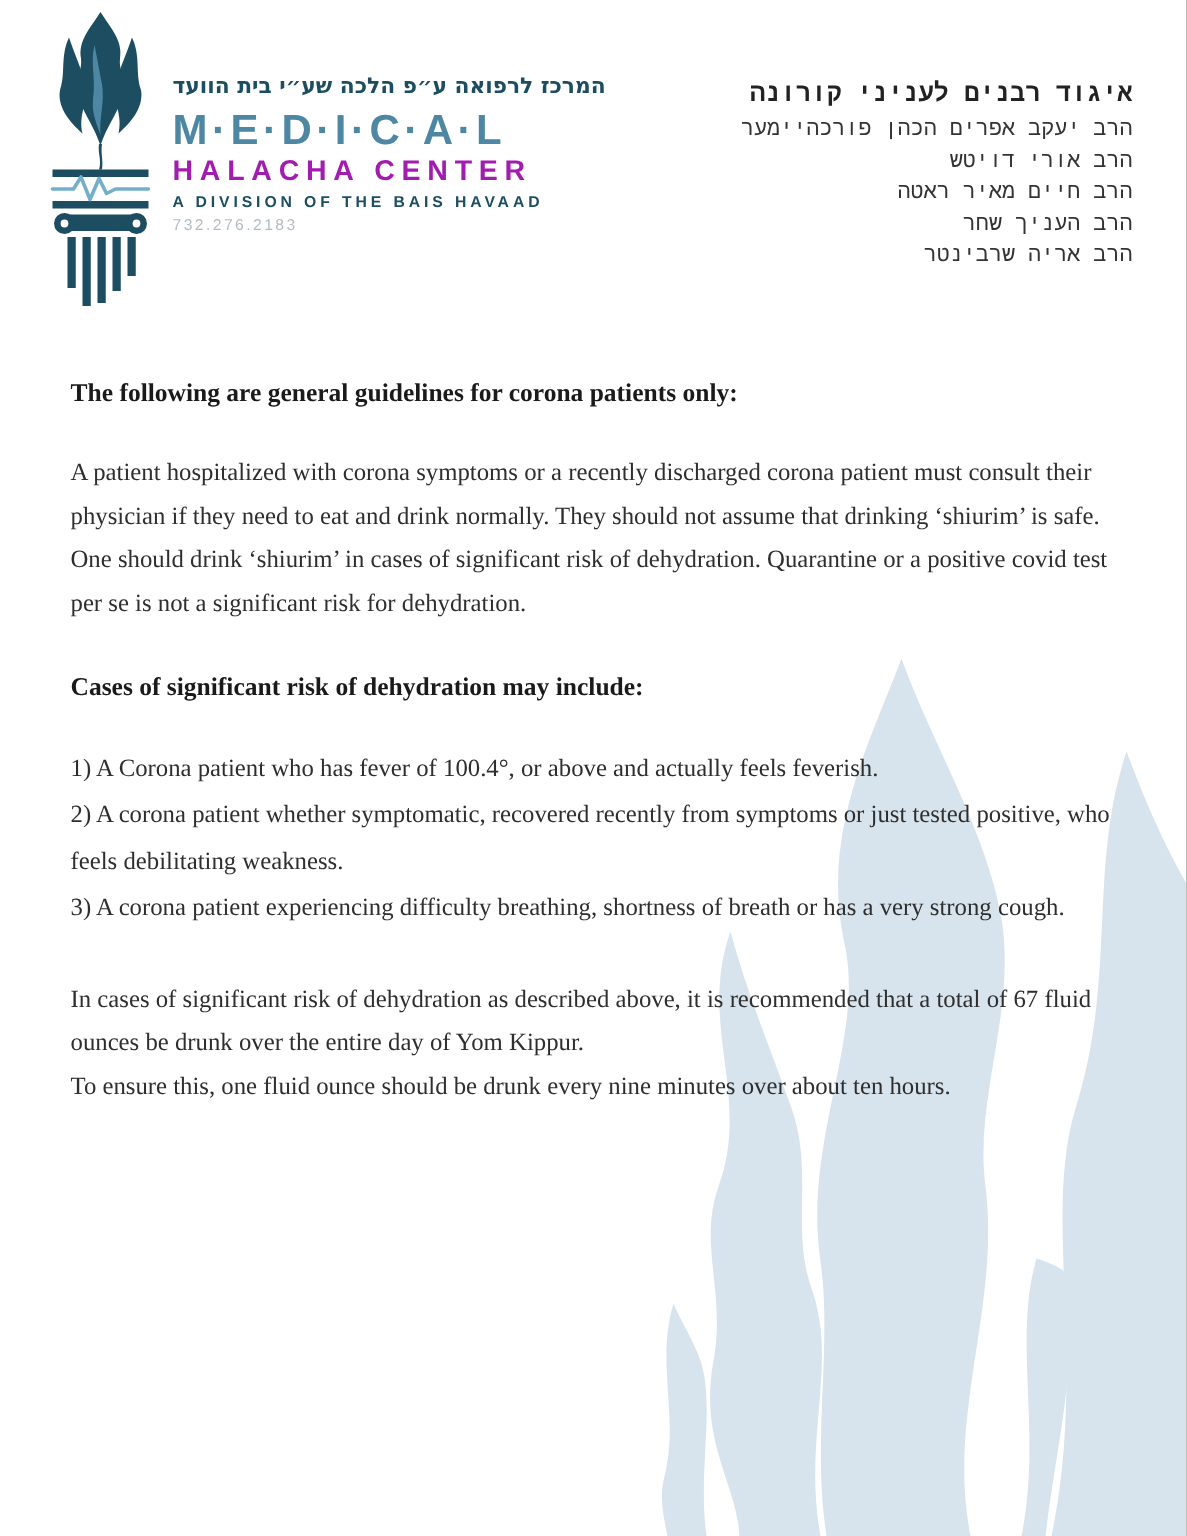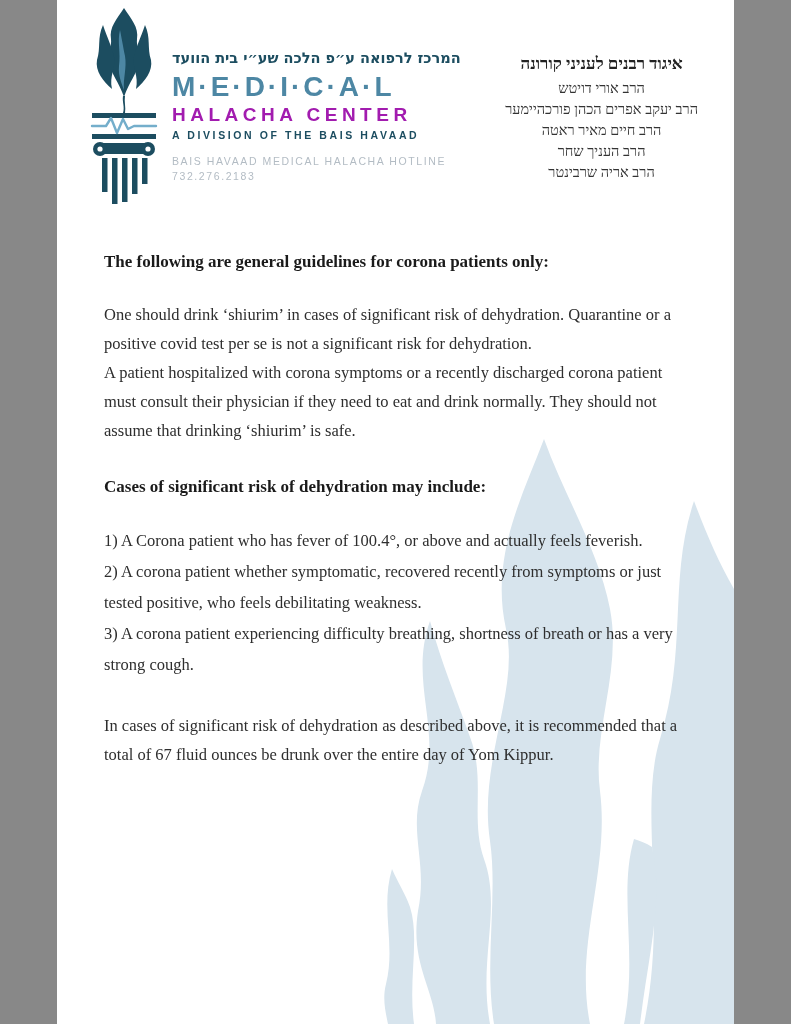--- a/index.html
+++ b/index.html
@@ -1,17 +1,17 @@
 <!DOCTYPE html>
 <html><head>
 <meta charset="utf-8">
 <style>
   html,body { margin:0; padding:0; background:#888; }
   .page {
-    position:relative; width:677px; height:1024px; margin:0 auto;
+    position:relative; width:791px; height:1024px; margin:0 auto;
     background:#ffffff; overflow:hidden;
     font-family:"Liberation Serif", serif; color:#2e2e2e;
   }
   
   .watermark { position:absolute; right:0; bottom:0; z-index:0; }
   
   .header { position:relative; z-index:1; height:215px; }
   .logo-block { position:absolute; left:33px; top:8px; display:flex; }
   .logo-icon { width:68px; height:196px; }
   .logo-text {
@@ -36,22 +36,22 @@
     font-size:10.5px; font-weight:bold; color:#1c4d60;
     letter-spacing:2.6px; margin-top:3px; white-space:nowrap;
   }
   .hotline {
     font-size:10.5px; color:#b3bcc4; letter-spacing:1.6px;
     margin-top:14px; white-space:nowrap;
   }
   .phone { font-size:10.5px; color:#b3bcc4; letter-spacing:1.6px; margin-top:3px; }
   .rabbis {
     position:absolute; right:36px; top:54px;
-    direction:rtl; text-align:center;
-    font-family:Liberation Serif, serif;
+    direction:rtl; text-align:right;
+    font-family:Liberation Mono, monospace;
     color:#333333;
   }
   .rabbis-title { font-size:17px; font-weight:bold; color:#222; margin-bottom:4px; }
   .rabbi-name { font-size:14.5px; line-height:21px; }
   
   .content {
     position:relative; z-index:1;
     padding:36px 40px 0 47px;
     font-size:16.5px; line-height:29px;
   }
@@ -120,48 +120,48 @@
           <rect x="42" y="150" width="5.5" height="36"></rect>
           <rect x="52" y="150" width="5.5" height="26"></rect>
         </g>
       </svg>
 
       <div class="logo-text">
         <div class="heb-tagline">המרכז לרפואה ע״פ הלכה שע״י בית הוועד</div>
         <div class="brand1">M·E·D·I·C·A·L</div>
         <div class="brand2">HALACHA CENTER</div>
         <div class="brand3">A DIVISION OF THE BAIS HAVAAD</div>
-        <div class="hotline">BAIS HAVAAD MEDICAL HALACHA HOTLINE</div>
         <div class="phone">732.276.2183</div>
       </div>
     </div>
 
     <div class="rabbis">
       <div class="rabbis-title">איגוד רבנים לעניני קורונה</div>
+      <div class="rabbi-name">הרב יעקב אפרים הכהן פורכהיימער</div>
       <div class="rabbi-name">הרב אורי דויטש</div>
-      <div class="rabbi-name">הרב יעקב אפרים הכהן פורכהיימער</div>
       <div class="rabbi-name">הרב חיים מאיר ראטה</div>
       <div class="rabbi-name">הרב העניך שחר</div>
       <div class="rabbi-name">הרב אריה שרבינטר</div>
     </div>
   </header>
 
   <main class="content">
 
     <section>
       <h2>The following are general guidelines for corona patients only:</h2>
+      <p>A patient hospitalized with corona symptoms or a recently discharged corona patient must consult their physician if they need to eat and drink normally. They should not assume that drinking ‘shiurim’ is safe.</p>
       <p>One should drink ‘shiurim’ in cases of significant risk of dehydration. Quarantine or a positive covid test per se is not a significant risk for dehydration.</p>
-      <p>A patient hospitalized with corona symptoms or a recently discharged corona patient must consult their physician if they need to eat and drink normally. They should not assume that drinking ‘shiurim’ is safe.</p>
     </section>
 
     <section>
       <h2>Cases of significant risk of dehydration may include:</h2>
       <p class="num-item">1) A Corona patient who has fever of 100.4°, or above and actually feels feverish.</p>
       <p class="num-item">2) A corona patient whether symptomatic, recovered recently from symptoms or just tested positive, who feels debilitating weakness.</p>
       <p class="num-item">3) A corona patient experiencing difficulty breathing, shortness of breath or has a very strong cough.</p>
     </section>
 
     <section>
       <p>In cases of significant risk of dehydration as described above, it is recommended that a total of 67 fluid ounces be drunk over the entire day of Yom Kippur.</p>
+      <p>To ensure this, one fluid ounce should be drunk every nine minutes over about ten hours.</p>
     </section>
 
   </main>
 </div>
 
 </body></html>

